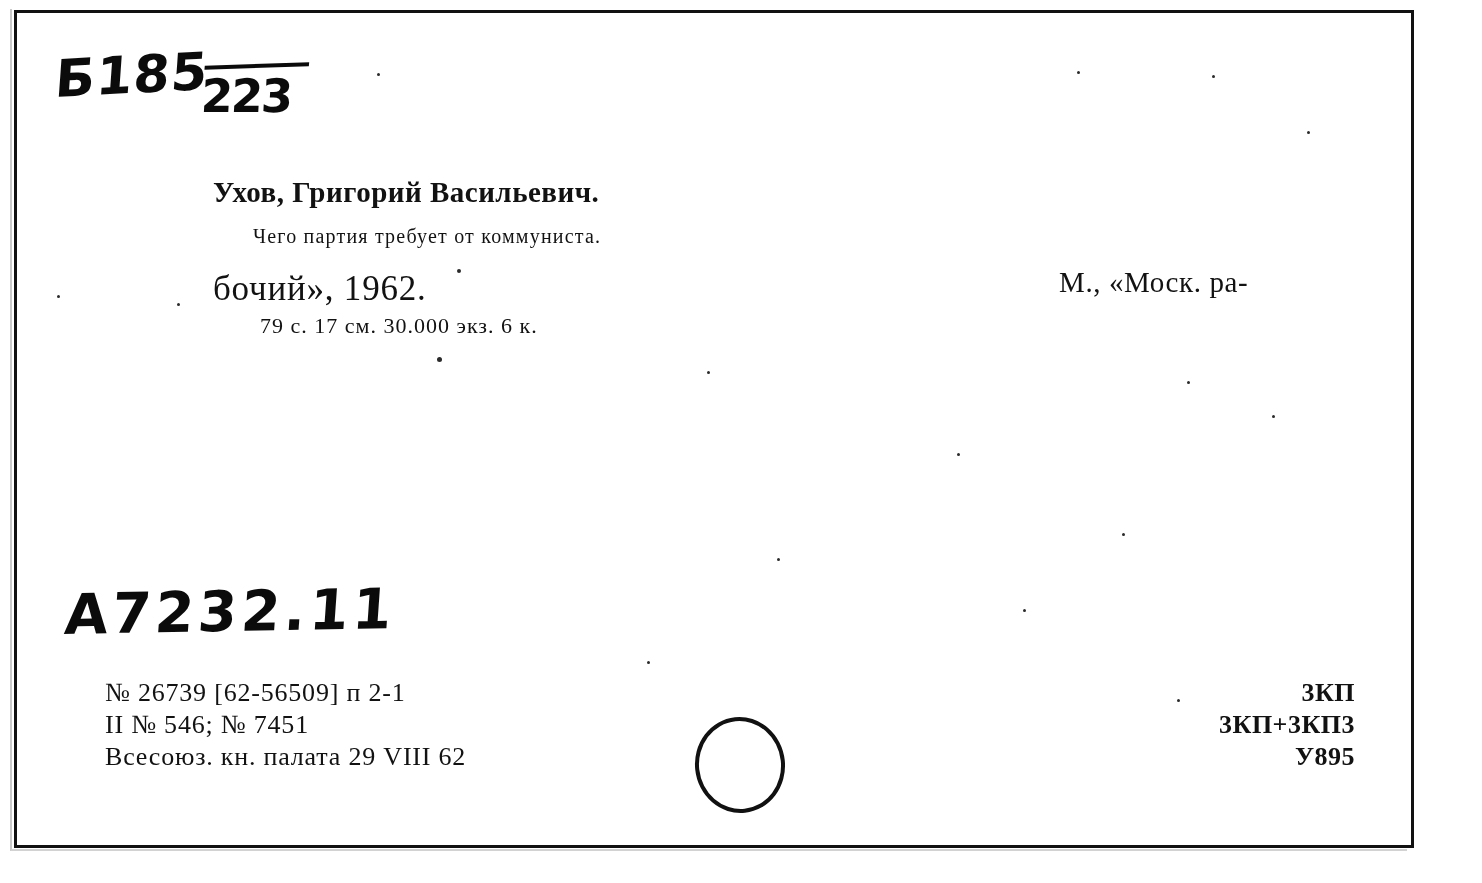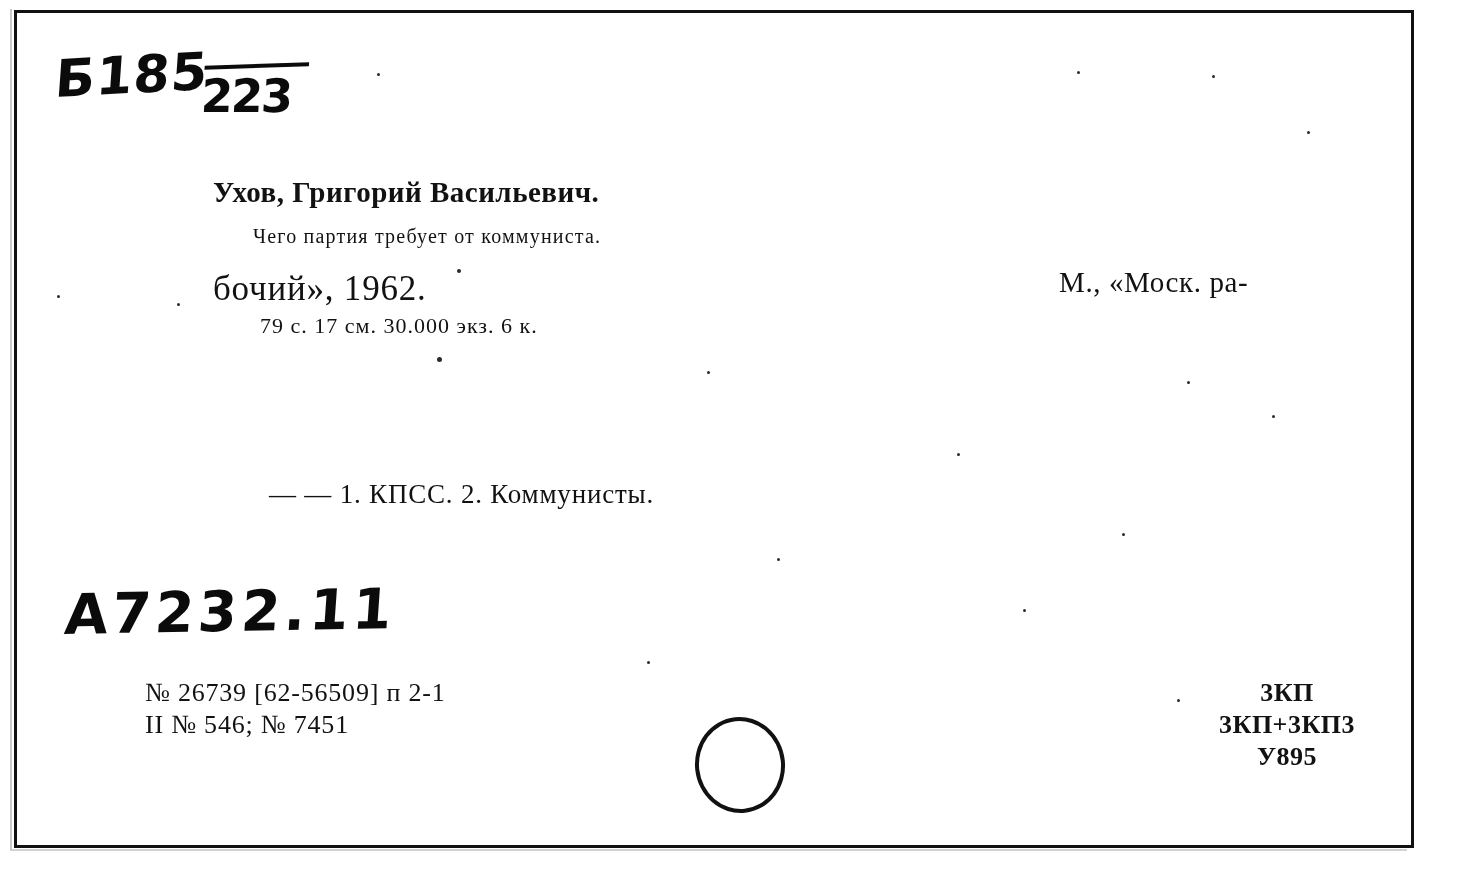--- a/index.html
+++ b/index.html
@@ -143,30 +143,29 @@
   
   #reg-block {
     position: absolute;
     left: 88px;
     top: 664px;
     font-family: "Liberation Serif", serif;
     font-size: 26px;
     line-height: 32px;
     letter-spacing: 0.8px;
     color: #121212;
-    margin-left: 40px;
   }
   #reg-block div { white-space: nowrap; }
 
   
   #class-block {
     position: absolute;
     right: 56px;
     top: 664px;
-    text-align: center;
+    text-align: right;
     font-family: "Liberation Serif", serif;
     font-size: 26px;
     line-height: 32px;
     letter-spacing: 0.5px;
     font-weight: 700;
     color: #121212;
   }
   #class-block div { white-space: nowrap; }
 
   
@@ -196,27 +195,27 @@
   <div class="handwritten" id="shelfmark">
     <span class="num">Б185</span><span class="frac"><span class="bar"></span><span class="den">223</span></span>
   </div>
 
   <div class="printed" id="author">Ухов, Григорий Васильевич.</div>
   <div class="printed" id="title-line1">Чего партия требует от коммуниста.</div>
   <div class="printed" id="imprint-tail">М., «Моск. ра-</div>
   <div class="printed" id="title-line2">бочий», 1962.</div>
   <div class="printed" id="collation">79 с.    17 см.      30.000 экз. 6 к.</div>
 
-  <div class="printed" id="tracing">— — 1. КПСС. 2. Коммунисты.</div>
 
   <div class="handwritten" id="accession">A7232.11</div>
 
   <div id="reg-block">
     <div>№ 26739 [62-56509]  п   2-1</div>
     <div>II № 546; № 7451</div>
+    <div>Всесоюз. кн. палата 29 VIII 62</div>
   </div>
 
   <div id="class-block">
     <div>3КП</div>
     <div>3КП+3КП3</div>
     <div>У895</div>
   </div>
 
   <div id="circle-stamp"></div>
 

